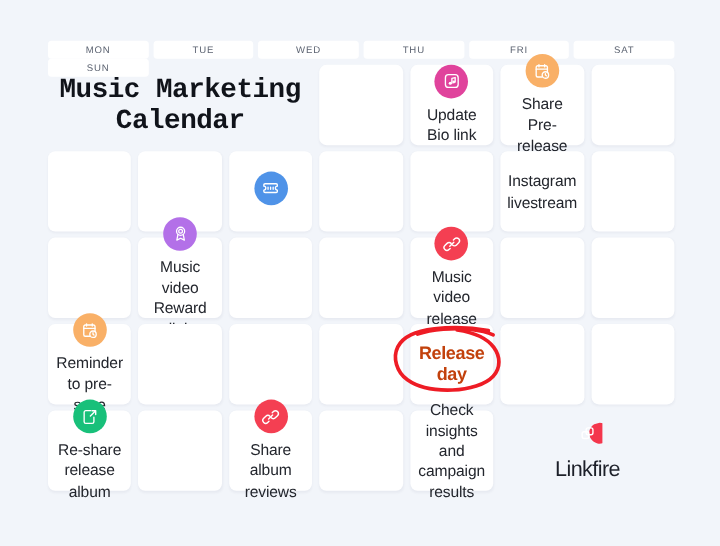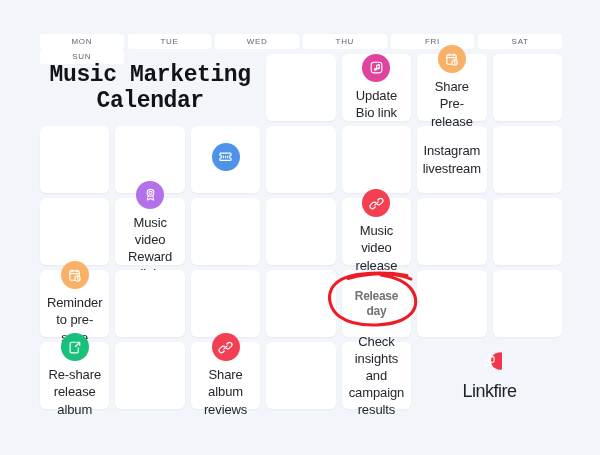--- a/index.html
+++ b/index.html
@@ -110,25 +110,25 @@
   .cell-label {
     font-size: 13px;
     line-height: 1.32;
     font-weight: 400;
     color: #23262d;
     text-align: center;
     letter-spacing: -0.1px;
   }
 
   .cell-label.big {
-    font-size: 12px;
+    font-size: 15px;
     font-weight: 700;
     line-height: 1.2;
     letter-spacing: -0.3px;
-    color: #737373;
+    color: #c2410c;
     position: relative;
     z-index: 3;
   }
 
   
   .annotation {
     position: absolute;
     left: -27px;
     top: -7px;
     width: 120px;

